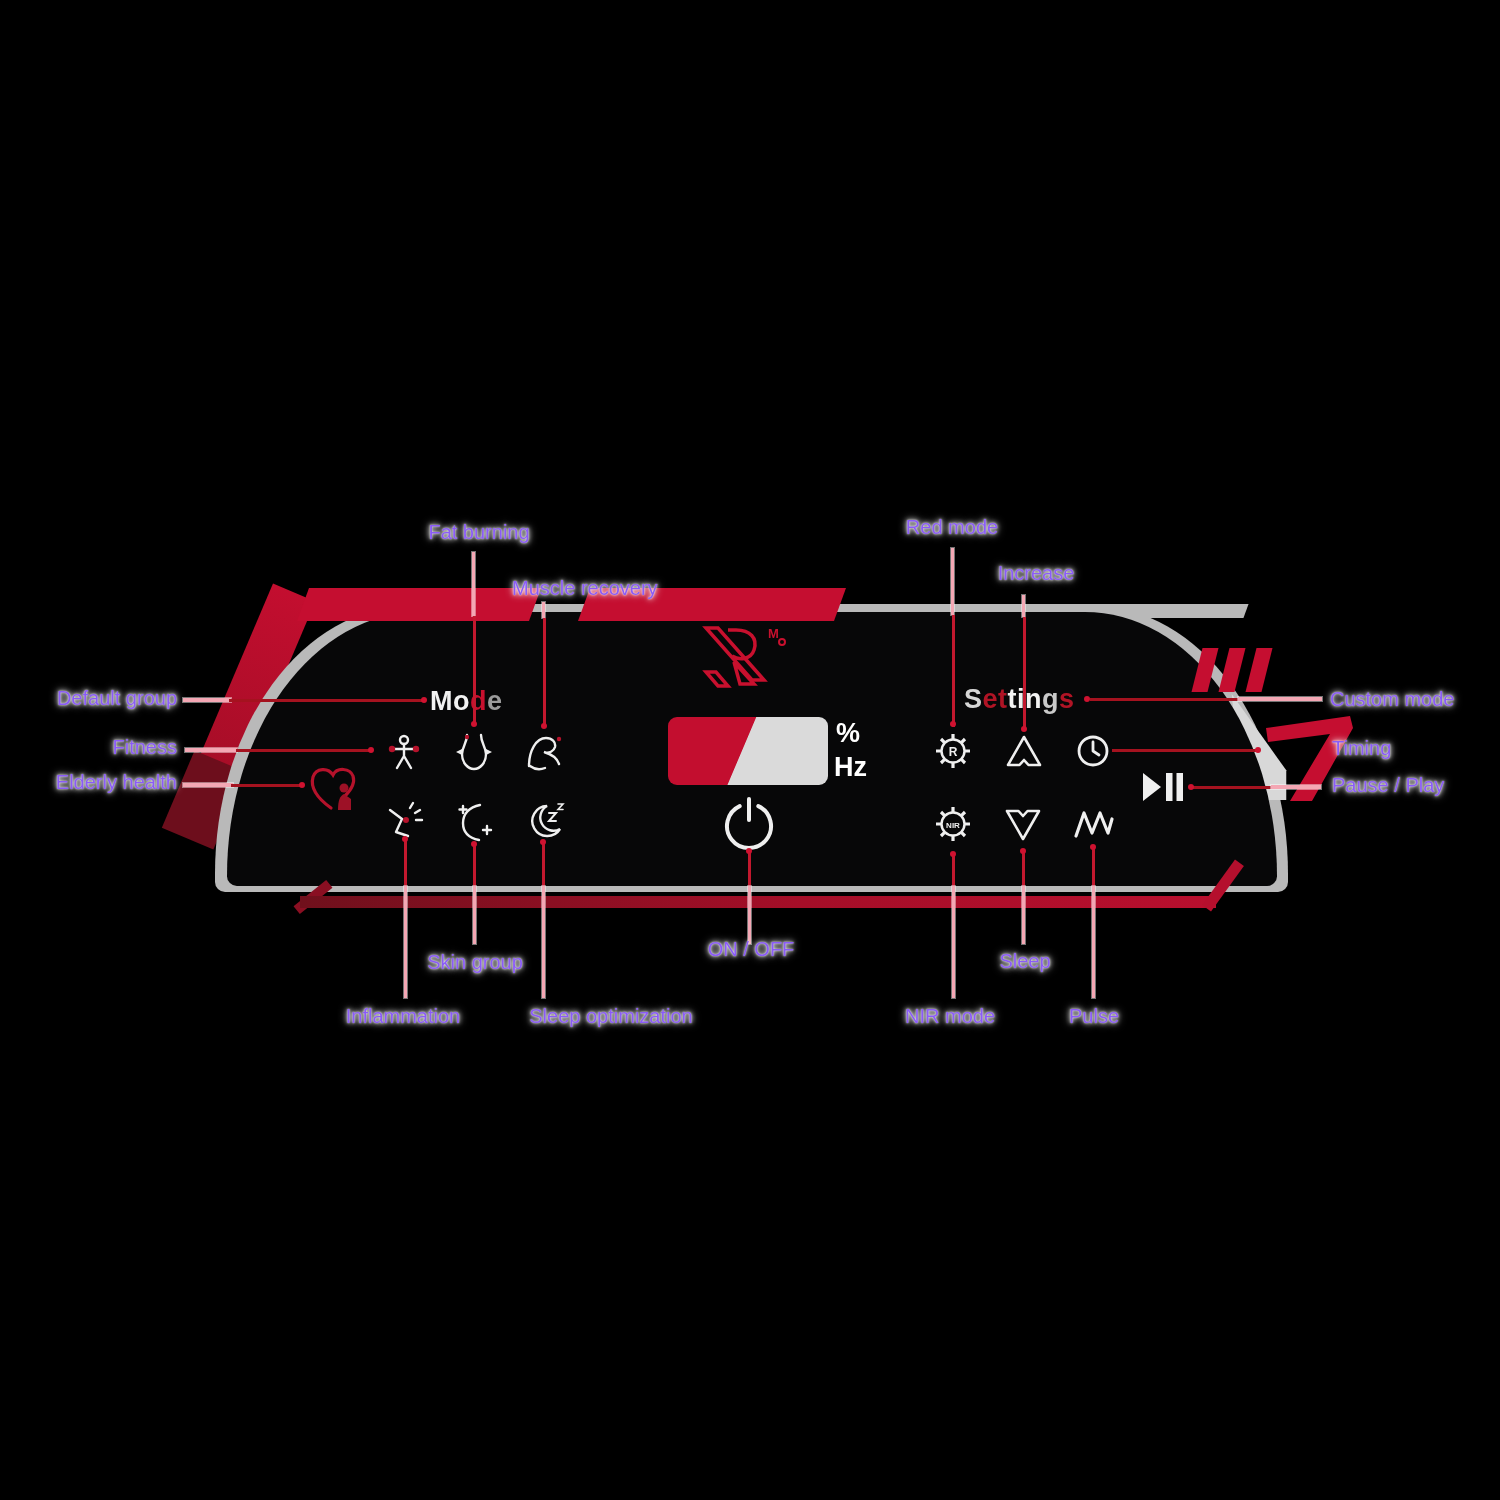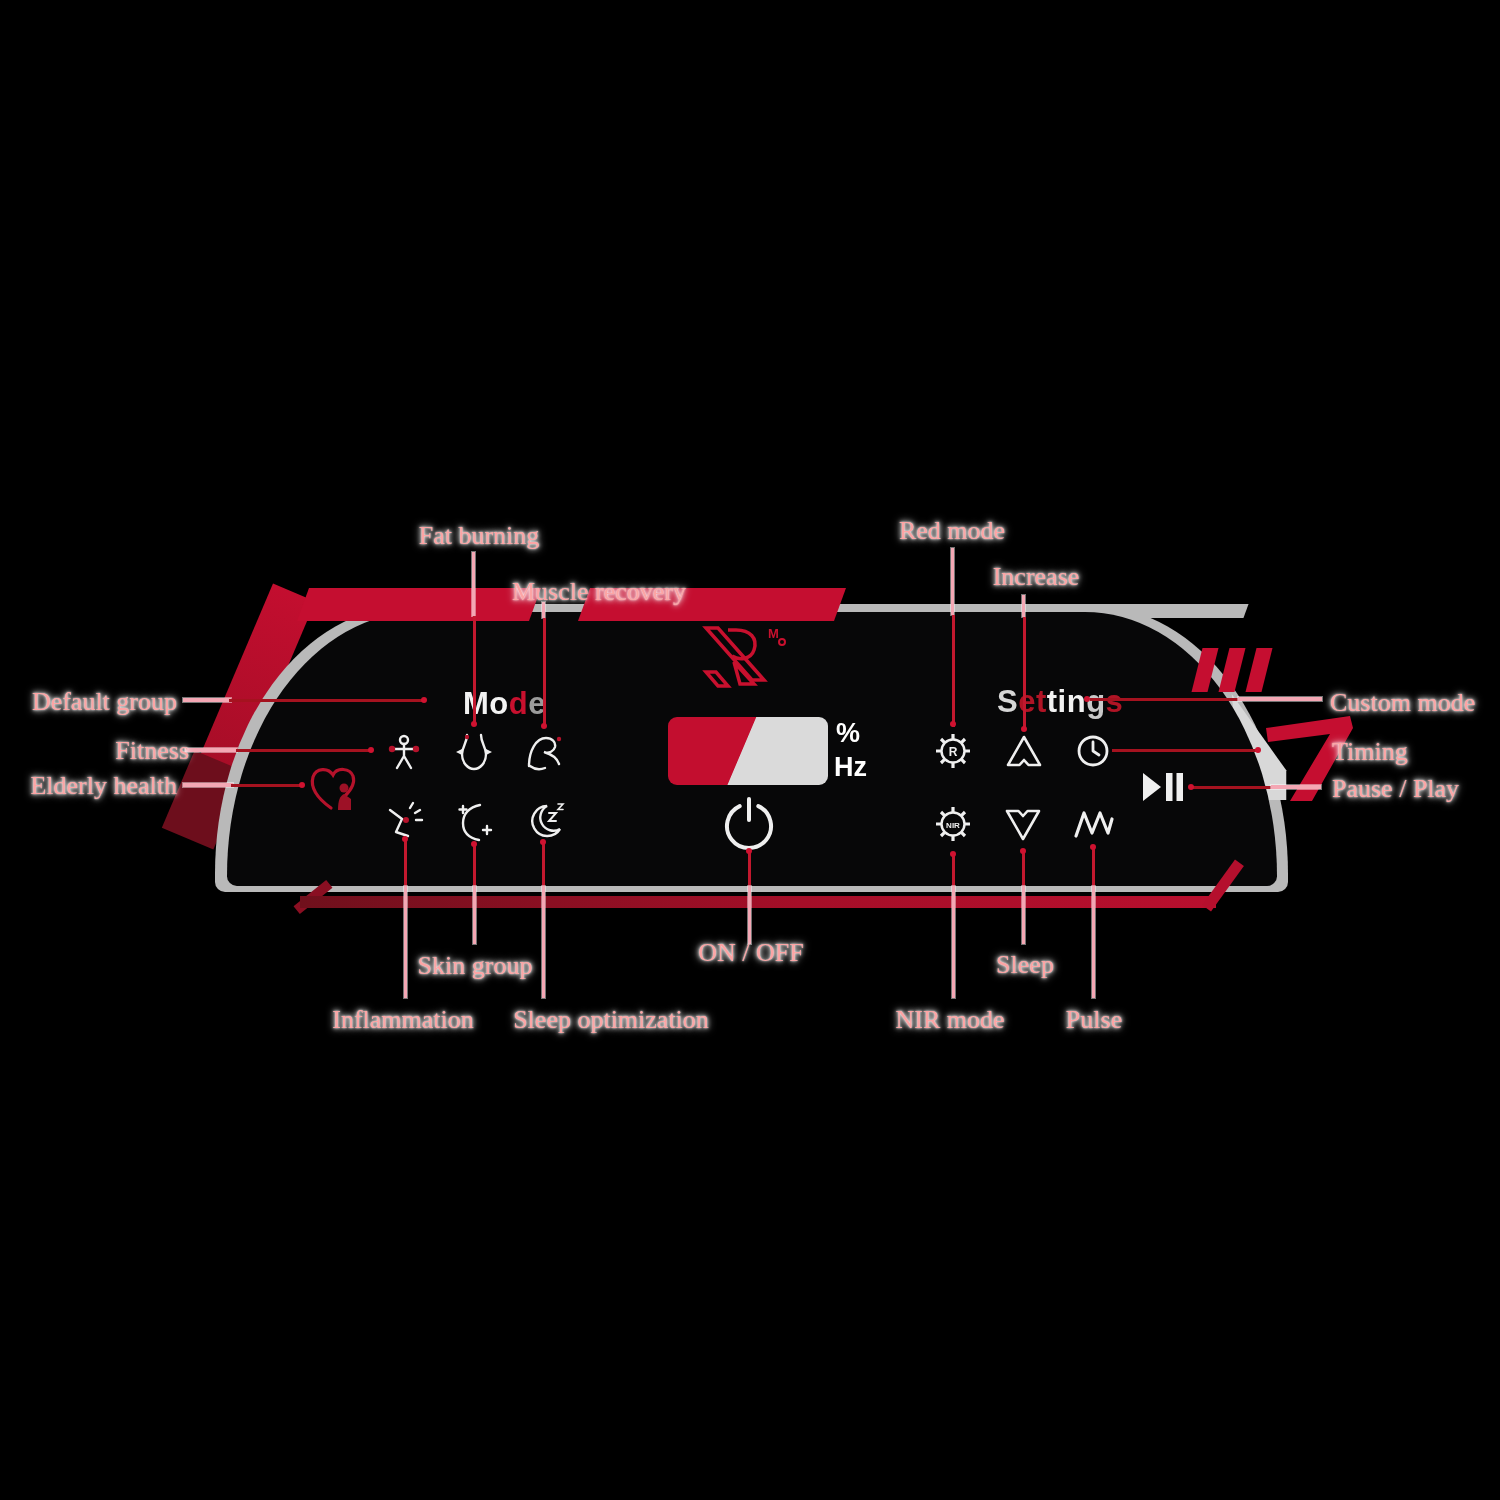--- a/index.html
+++ b/index.html
@@ -28,26 +28,26 @@
   .flickR{position:absolute;left:1195px;top:880px;width:56px;height:11px;background:#b50f2d;
         transform:rotate(-54deg);z-index:4;}
   .seven{position:absolute;left:1258px;top:706px;z-index:4;}
   
   .ln{position:absolute;z-index:5;}
   .ln-pink{background:#f4a7b4;box-shadow:0 0 0 1px rgba(255,255,255,.45);}
   .ln-red{background:#a5121f;}
   .ln-red2{background:#c2182e;}
   .dot{position:absolute;width:6px;height:6px;border-radius:50%;background:#cf1230;z-index:5;}
   
-  .lbl{position:absolute;z-index:6;font-size:26px;color:#fca5a5;white-space:nowrap;
-       text-shadow:0 0 2px #fff,0 0 5px #fff,0 0 8px #fff;font-family:Liberation Serif, serif;}
+  .lbl{position:absolute;z-index:6;font-size:20px;color:#8b5cf6;white-space:nowrap;
+       text-shadow:0 0 2px #fff,0 0 5px #fff,0 0 8px #fff;}
   .lbl.ctr{transform:translateX(-50%);}
   .lbl.ra{text-align:right;width:177px;left:0;}
   
-  .hd{position:absolute;z-index:5;font-size:31px;font-weight:bold;letter-spacing:.5px;margin-left:33px;}
+  .hd{position:absolute;z-index:5;font-size:27px;font-weight:bold;letter-spacing:.5px;}
   .lt-w{color:#f2f2f2;} .lt-r{color:#b01425;} .lt-g{color:#9b9b9b;} .lt-g2{color:#c9c9c9;} .lt-w2{color:#d6d6d6;}
   .icon{position:absolute;z-index:5;}
   .disp{position:absolute;left:668px;top:717px;width:160px;height:68px;border-radius:9px;z-index:5;
         background:linear-gradient(113deg,#c30e2f 46.5%,#dadada 47%);}
   .unit{position:absolute;z-index:5;color:#fff;font-size:27px;font-weight:bold;}
   svg text{font-family:"Liberation Sans",sans-serif;}
 </style>
 </head>
 <body>
 
@@ -250,21 +250,21 @@
   <div class="dot" style="left:540px;top:839px;"></div>
   <div class="dot" style="left:1020px;top:848px;"></div>
   <div class="dot" style="left:950px;top:851px;"></div>
   <div class="dot" style="left:1090px;top:844px;"></div>
 
   <div class="lbl ctr" style="left:479px;top:521px;">Fat burning</div>
   <div class="lbl" style="left:512px;top:577px;text-align:right;">Muscle recovery</div>
   <div class="lbl ctr" style="left:952px;top:516px;">Red mode</div>
   <div class="lbl ctr" style="left:1036px;top:562px;">Increase</div>
   <div class="lbl ra" style="top:687px;">Default group</div>
-  <div class="lbl ra" style="top:736px;padding-left:12px;">Fitness</div>
+  <div class="lbl ra" style="top:736px;">Fitness</div>
   <div class="lbl ra" style="top:771px;">Elderly health</div>
   <div class="lbl" style="left:1330px;top:688px;">Custom mode</div>
   <div class="lbl" style="left:1332px;top:737px;">Timing</div>
   <div class="lbl" style="left:1332px;top:774px;">Pause / Play</div>
   <div class="lbl ctr" style="left:475px;top:951px;">Skin group</div>
   <div class="lbl ctr" style="left:751px;top:938px;">ON / OFF</div>
   <div class="lbl ctr" style="left:1025px;top:950px;">Sleep</div>
   <div class="lbl ctr" style="left:403px;top:1005px;">Inflammation</div>
   <div class="lbl ctr" style="left:611px;top:1005px;">Sleep optimization</div>
   <div class="lbl ctr" style="left:950px;top:1005px;">NIR mode</div>

